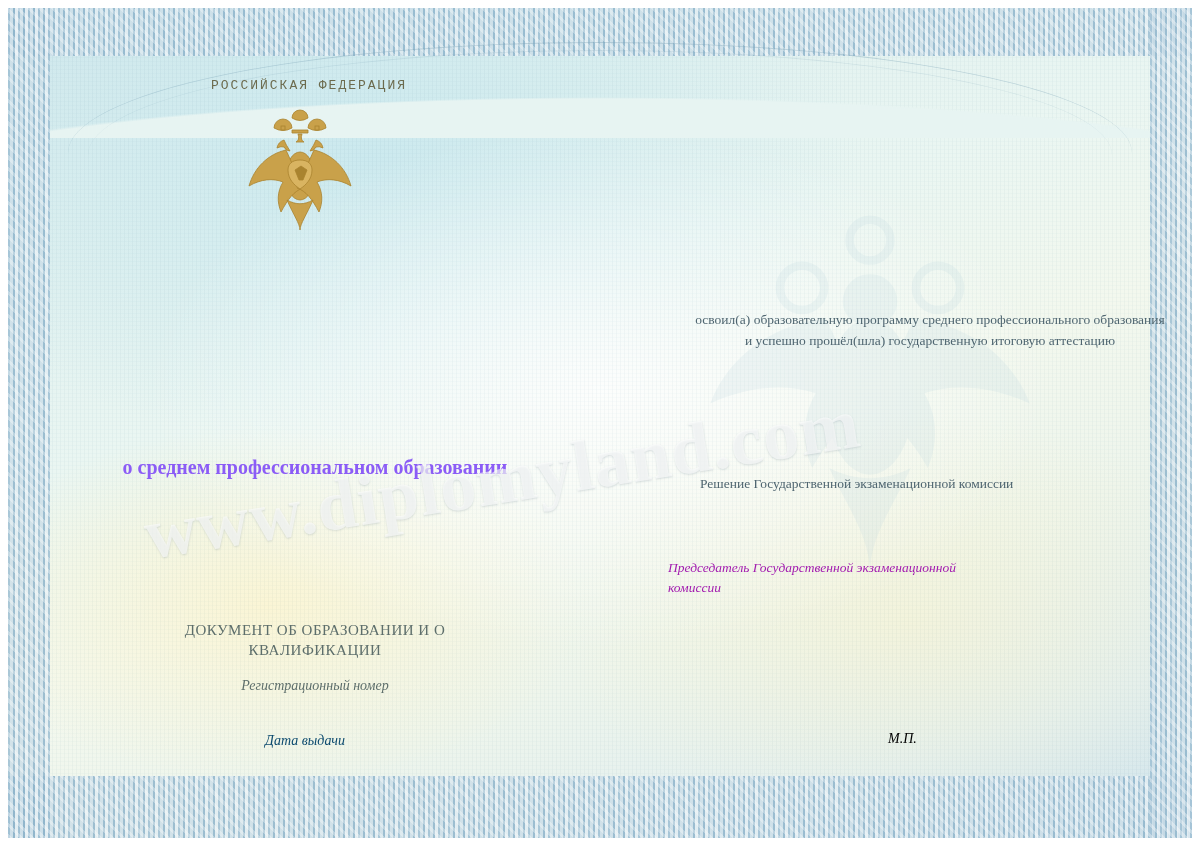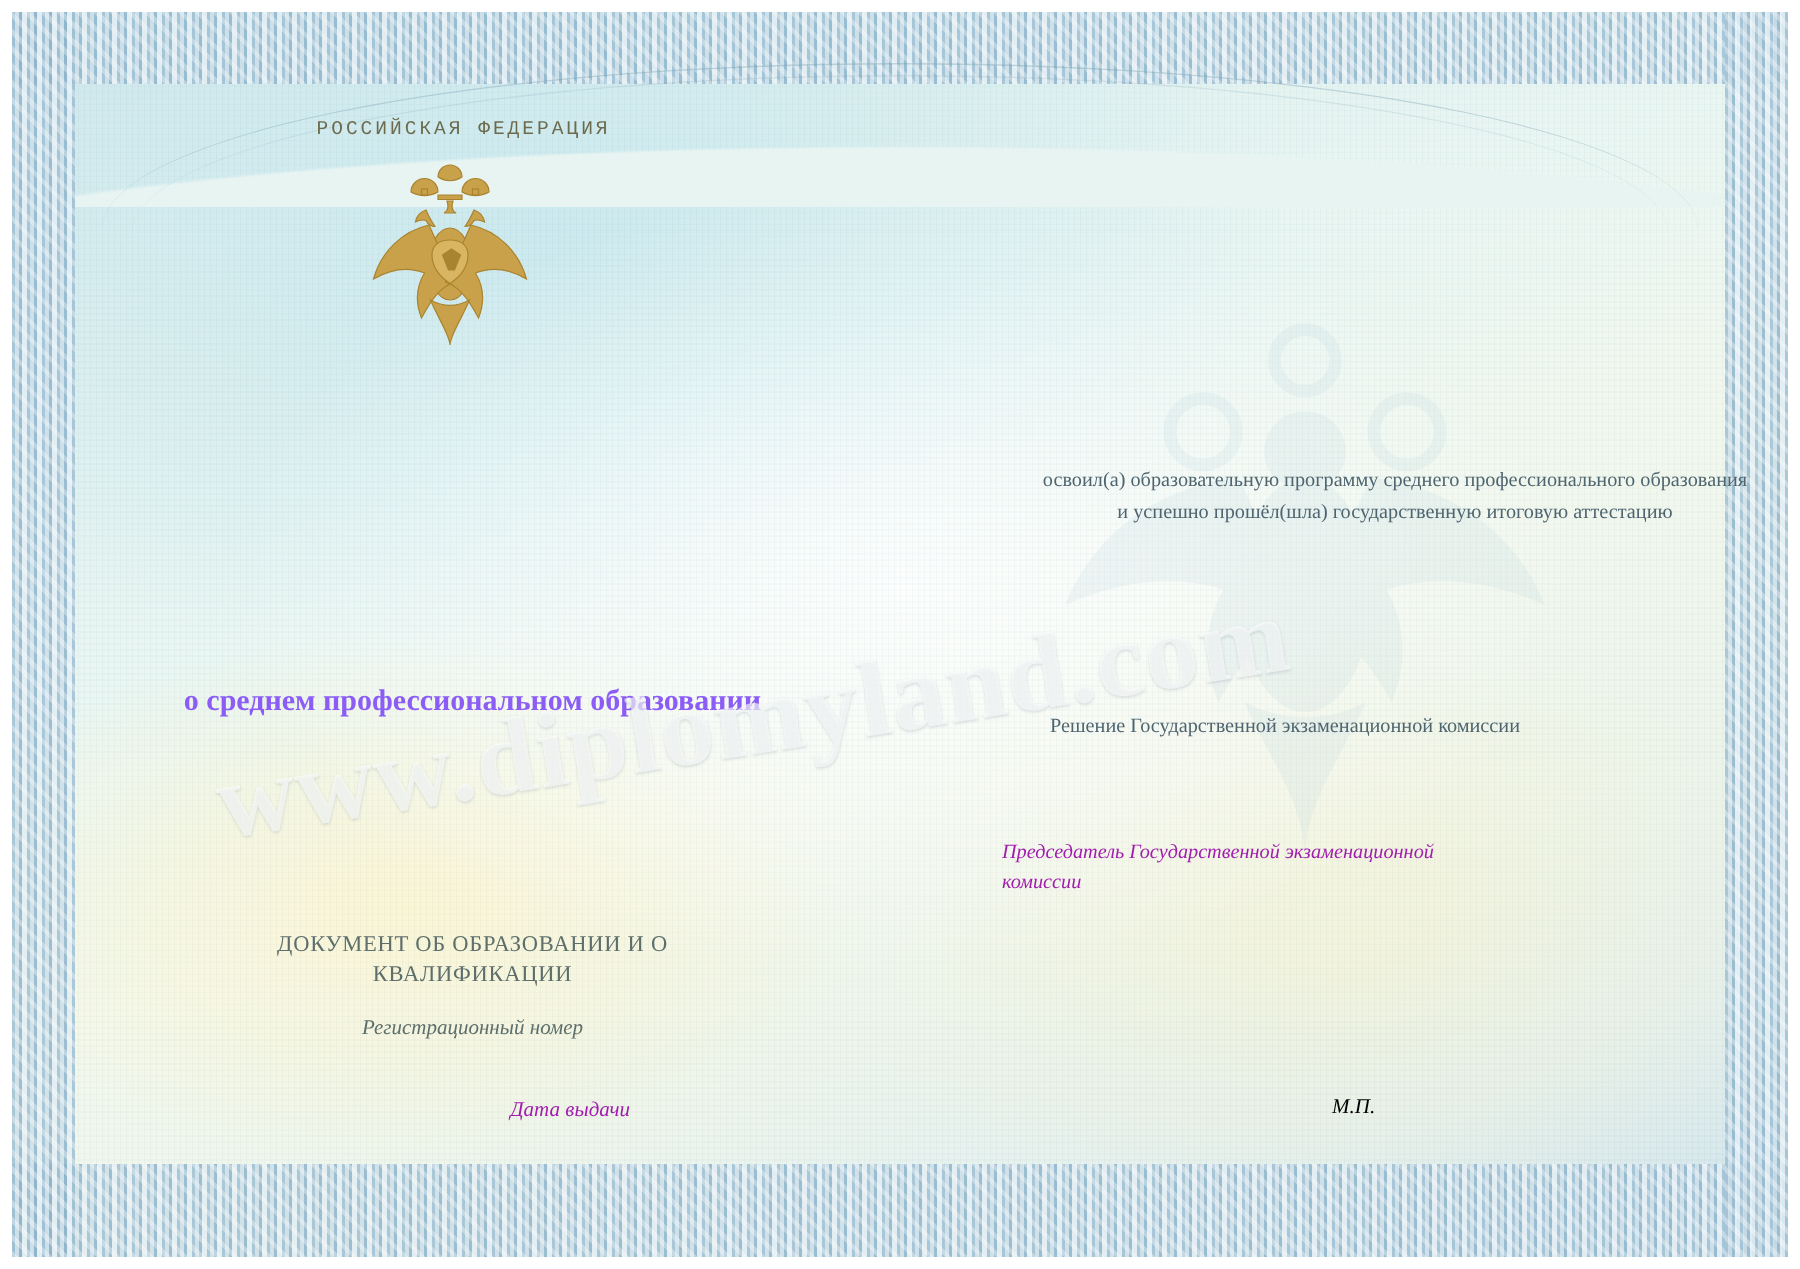--- a/index.html
+++ b/index.html
@@ -100,22 +100,22 @@
   }
   .doc-about{
     position:absolute;left:140px;top:620px;width:350px;text-align:center;
     font-size:15px;letter-spacing:.5px;color:#5d6e6b;line-height:1.35;
   }
   .reg-num{
     position:absolute;left:150px;top:678px;width:330px;text-align:center;
     font-size:14px;font-style:italic;color:#5d6e6b;
   }
   .date{
-    position:absolute;left:190px;top:733px;width:230px;text-align:right;
-    font-size:14px;font-style:italic;color:#a21caf;
+    position:absolute;left:190px;top:733px;width:230px;text-align:center;
+    font-size:14px;font-style:italic;color:#0c4a6e;
   }
 
   .right-top{
     position:absolute;left:733px;top:145px;width:380px;
     font-size:13.5px;color:#4e6570;
   }
   .program{
     position:absolute;left:660px;top:310px;width:470px;
     font-size:13.5px;color:#4e6570;line-height:1.55;text-align:center;margin-left:35px;
   }

